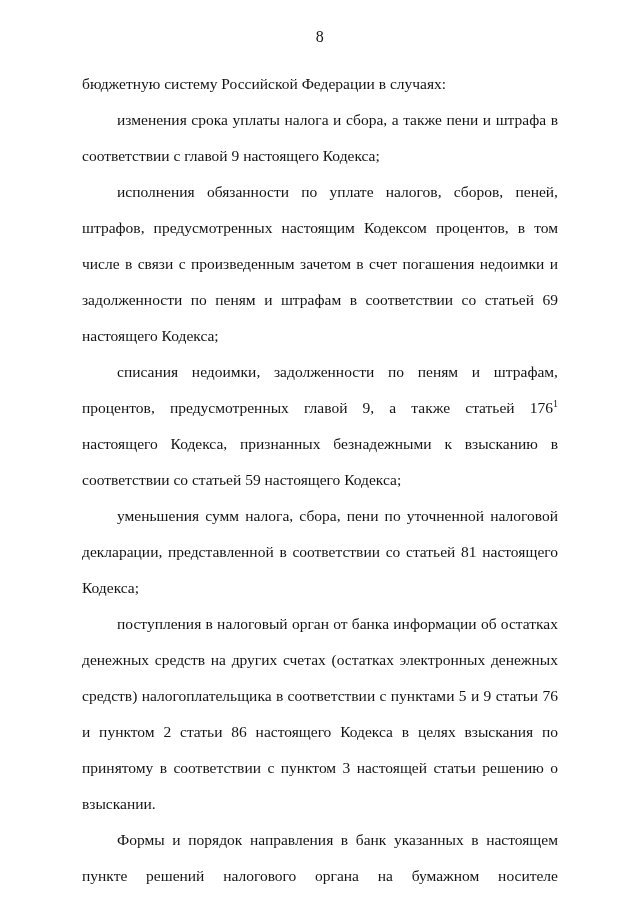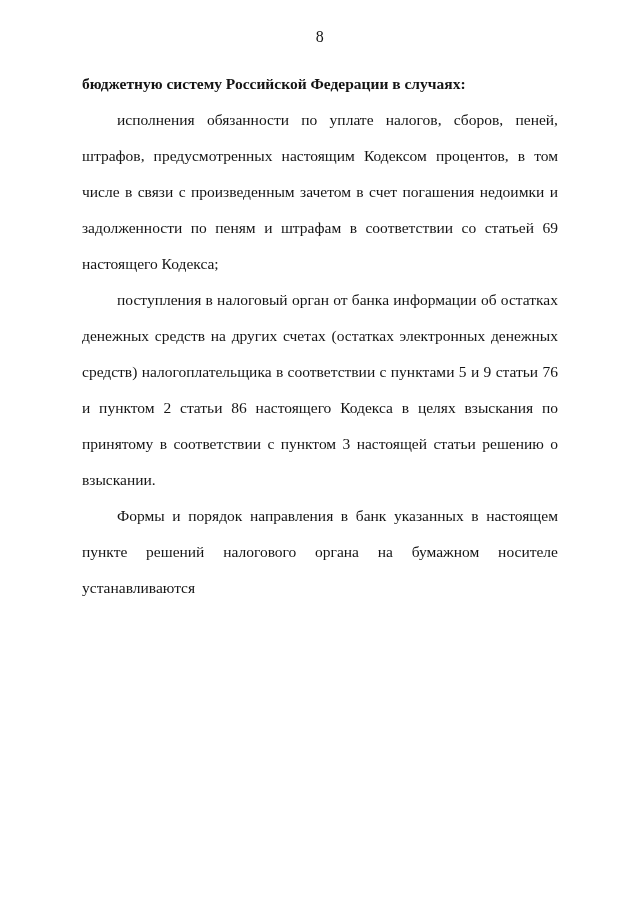--- a/index.html
+++ b/index.html
@@ -30,42 +30,44 @@
       line-height: 36px;
       text-align: justify;
     }
     .para {
       margin: 0;
       padding: 0;
       text-indent: 35px;
     }
     .para.no-indent {
       text-indent: 0;
-      font-weight: bold;
     }
     sup.fn {
       font-size: 10px;
       line-height: 0;
       vertical-align: super;
     }
   </style>
 </head>
 <body>
 
 <div class="page">
 
   <div class="page-number">8</div>
 
   <div class="content">
 
     <p class="para no-indent">бюджетную систему Российской Федерации в случаях:</p>
 
+    <p class="para">изменения срока уплаты налога и сбора, а также пени и штрафа в соответствии с главой 9 настоящего Кодекса;</p>
 
     <p class="para">исполнения обязанности по уплате налогов, сборов, пеней, штрафов, предусмотренных настоящим Кодексом процентов, в том числе в связи с произведенным зачетом в счет погашения недоимки и задолженности по пеням и штрафам в соответствии со статьей 69 настоящего Кодекса;</p>
 
+    <p class="para"><span>списания недоимки, задолженности по пеням и штрафам, процентов, предусмотренных главой 9, а также статьей 176</span><sup class="fn">1</sup><span> настоящего Кодекса, признанных безнадежными к взысканию в соответствии со статьей 59 настоящего Кодекса;</span></p>
 
+    <p class="para">уменьшения сумм налога, сбора, пени по уточненной налоговой декларации, представленной в соответствии со статьей 81 настоящего Кодекса;</p>
 
     <p class="para">поступления в налоговый орган от банка информации об остатках денежных средств на других счетах (остатках электронных денежных средств) налогоплательщика в соответствии с пунктами 5 и 9 статьи 76 и пунктом 2 статьи 86 настоящего Кодекса в целях взыскания по принятому в соответствии с пунктом 3 настоящей статьи решению о взыскании.</p>
 
     <p class="para">Формы и порядок направления в банк указанных в настоящем пункте решений налогового органа на бумажном носителе устанавливаются</p>
 
   </div>
 </div>
 
 </body></html>

